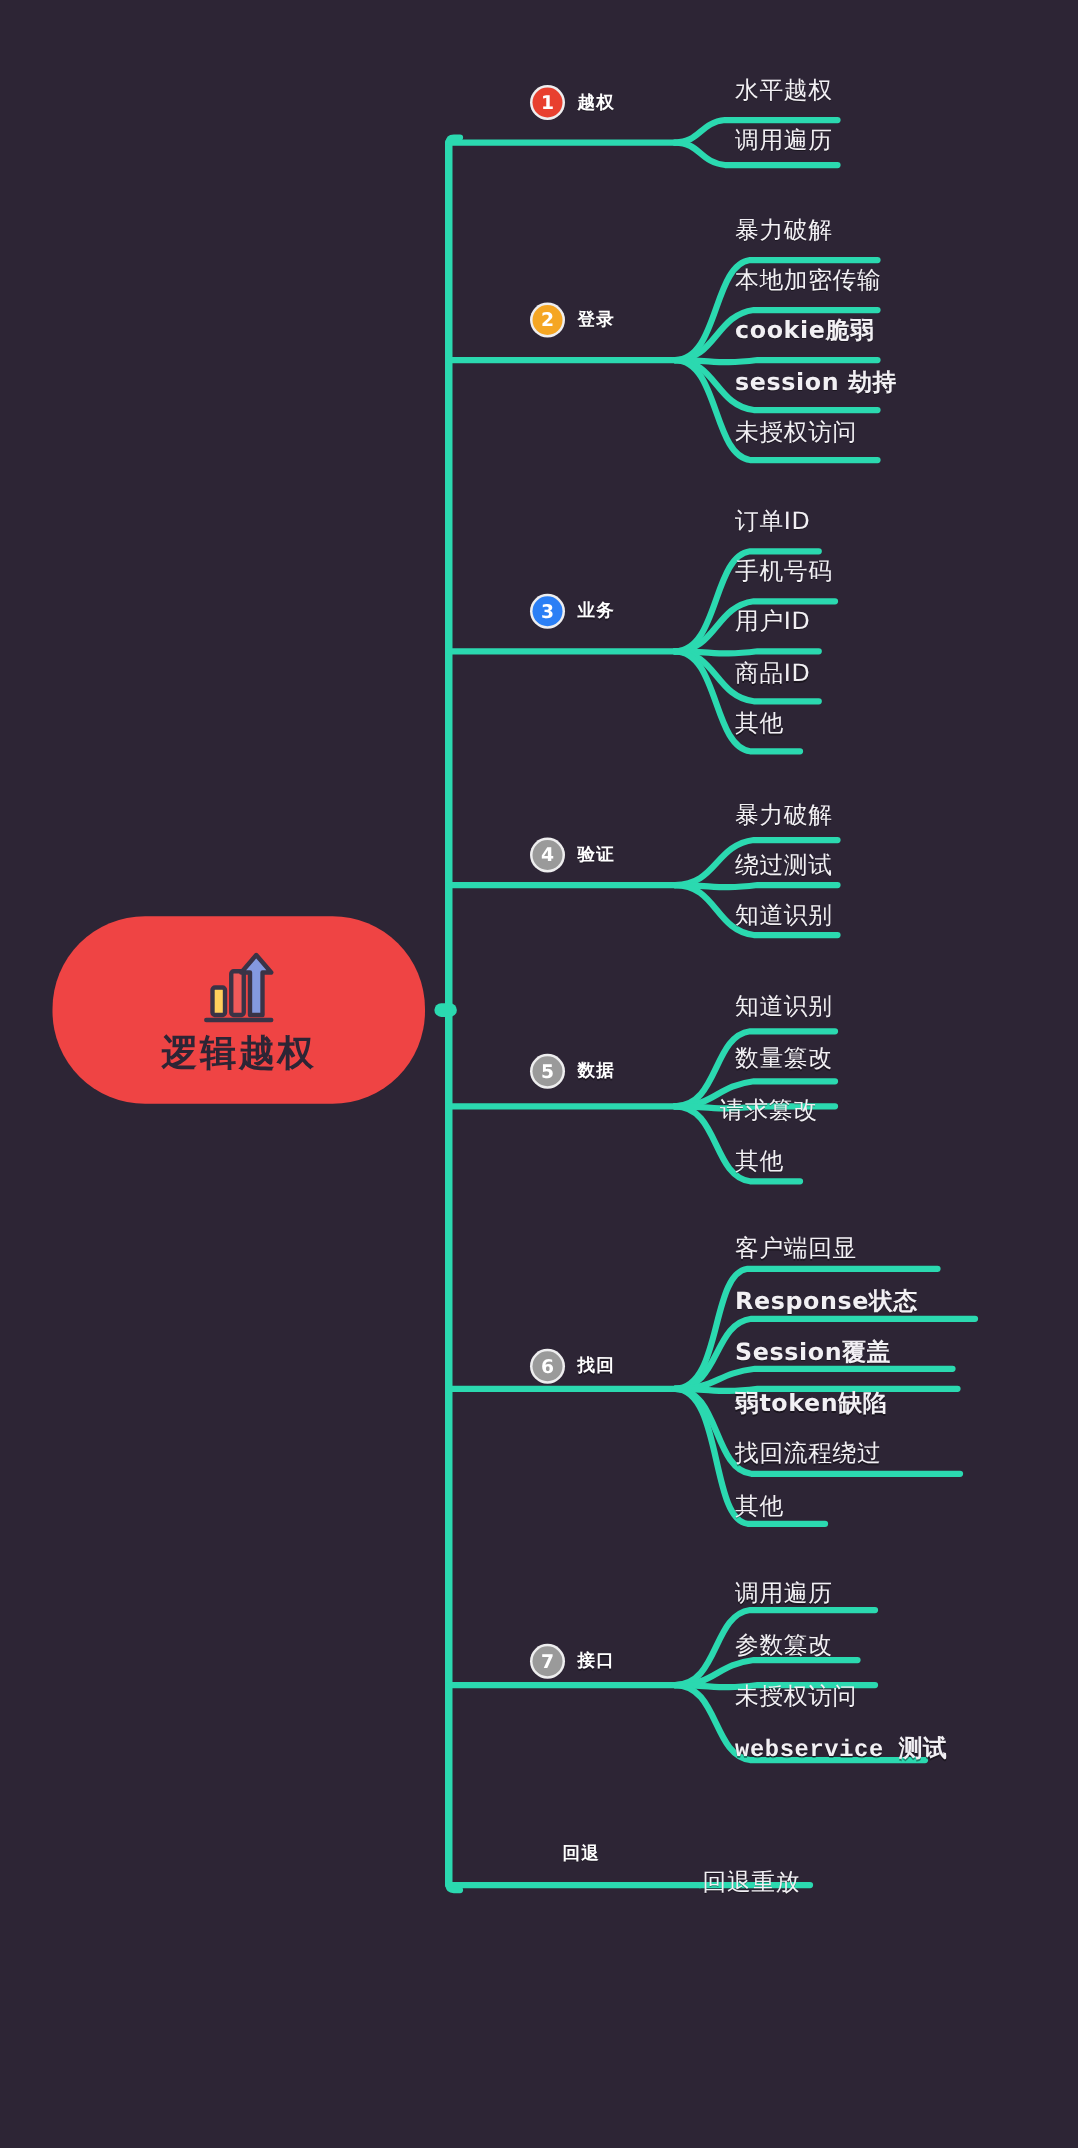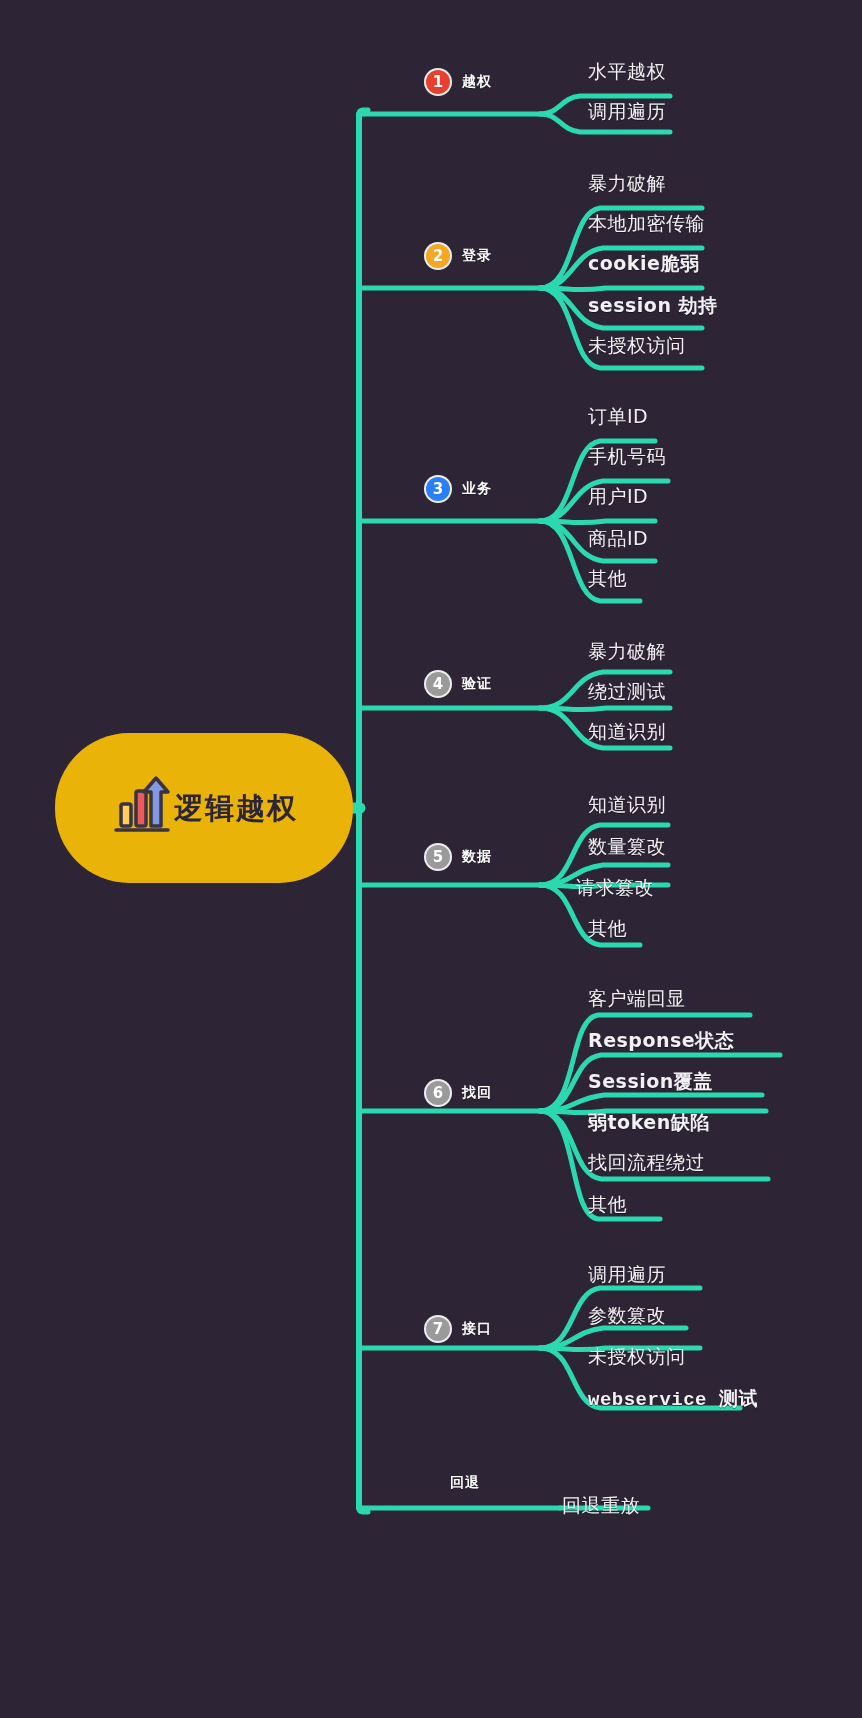--- a/index.html
+++ b/index.html
@@ -26,28 +26,28 @@
     left: 0;
     top: 0;
     width: 862px;
     height: 1718px;
     pointer-events: none;
   }
 
   
   #root-node {
     position: absolute;
-    left: 55px;
+    left: 42px;
     top: 733px;
     width: 298px;
     height: 150px;
-    background: #eab308;
+    background: #ef4444;
     border-radius: 74px;
     display: flex;
-    flex-direction: row;
+    flex-direction: column;
     align-items: center;
     justify-content: center;
     box-sizing: border-box;
   }
   #root-node .root-icon {
     margin-bottom: 4px;
   }
   #root-node .root-label {
     font-size: 29px;
     font-weight: bold;

